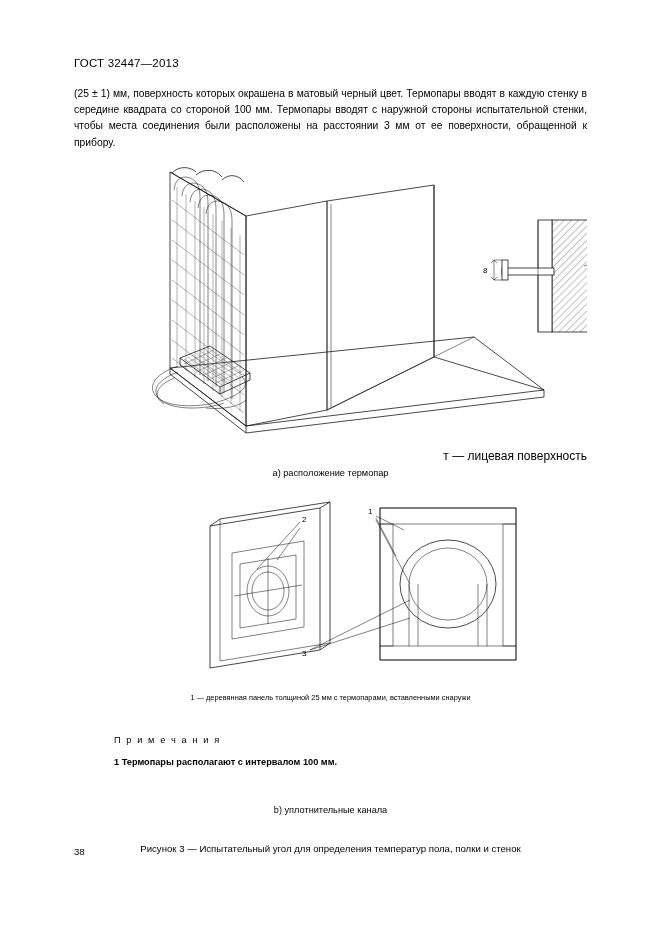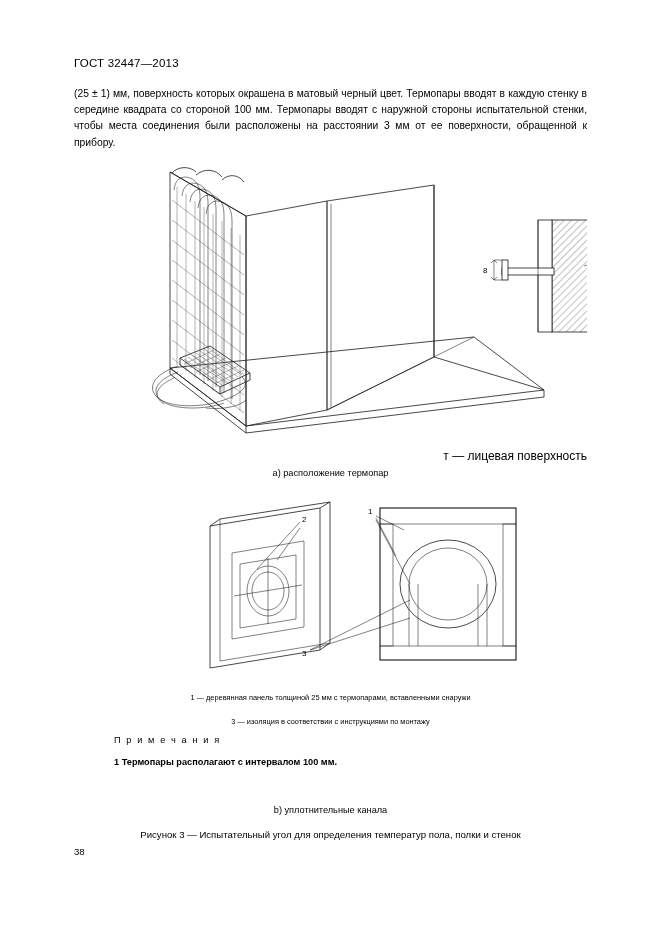--- a/index.html
+++ b/index.html
@@ -71,20 +71,21 @@
     position: absolute;
     left: 40px;
     font-size: 9.2px;
     letter-spacing: 1.6px;
   }
   .fig-caption {
     position: absolute;
     width: 513px;
     text-align: center;
     font-size: 9.6px;
+    margin-top: 14px;
   }
   .page-num {
     position: absolute;
     left: 74px; top: 846px;
     font-size: 9.6px;
   }
   svg { display:block; }
   .ln { fill:none; stroke:#1a1a1a; stroke-width:0.8; }
   .ln-thin { fill:none; stroke:#1a1a1a; stroke-width:0.55; }
   .ln-thin2 { fill:none; stroke:#555; stroke-width:0.45; }
@@ -265,21 +266,20 @@
         <g class="ln-thin">
           <path d="M232 28 L232 28"></path>
           <path d="M236 150 L336 118"></path>
           <path d="M236 150 L336 100"></path>
         </g>
         <text class="num" x="228" y="156">3</text>
       </g>
     </svg>
 
     <div class="cap-small" style="top:532px;">1 — деревянная панель толщиной 25 мм с термопарами, вставленными снаружи</div>
-    <div class="cap-small" style="top:556px;">3 — изоляция в соответствии с инструкциями по монтажу</div>
 
     <div class="notes-title" style="top:575px;">П р и м е ч а н и я</div>
     <div class="notes" style="top:595px;">1 Термопары располагают с интервалом 100 мм.</div>
 
     <div class="cap-label" style="top:645px;">b) уплотнительные канала</div>
 
     <div class="fig-caption" style="top:669px;">Рисунок 3 — Испытательный угол для определения температур пола, полки и стенок</div>
   </div>
 
   <div class="page-num">38</div>

